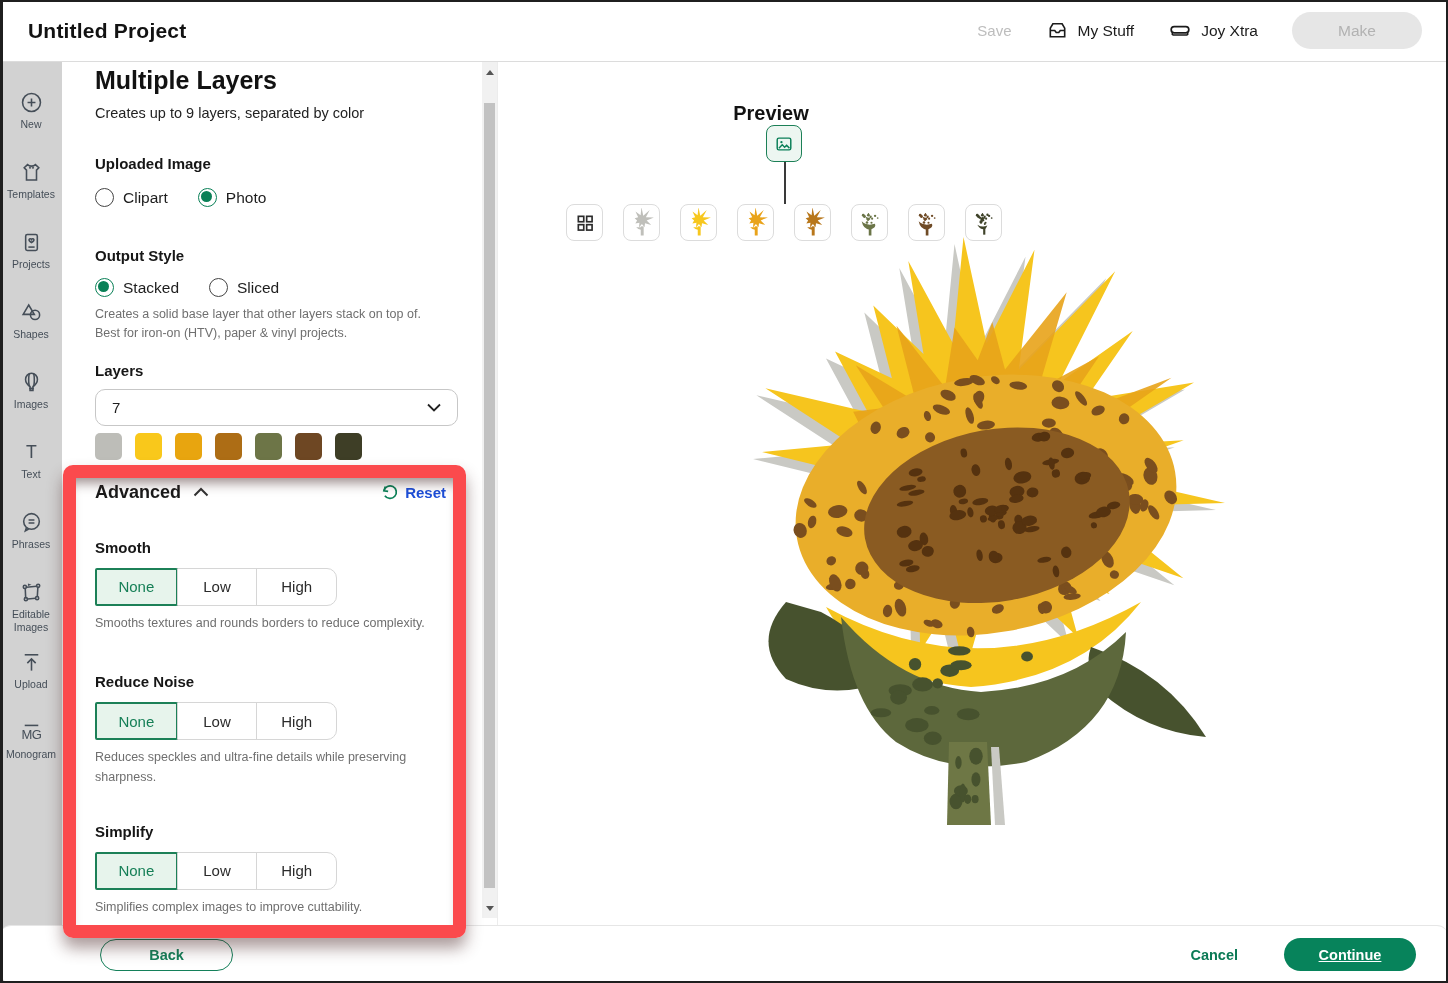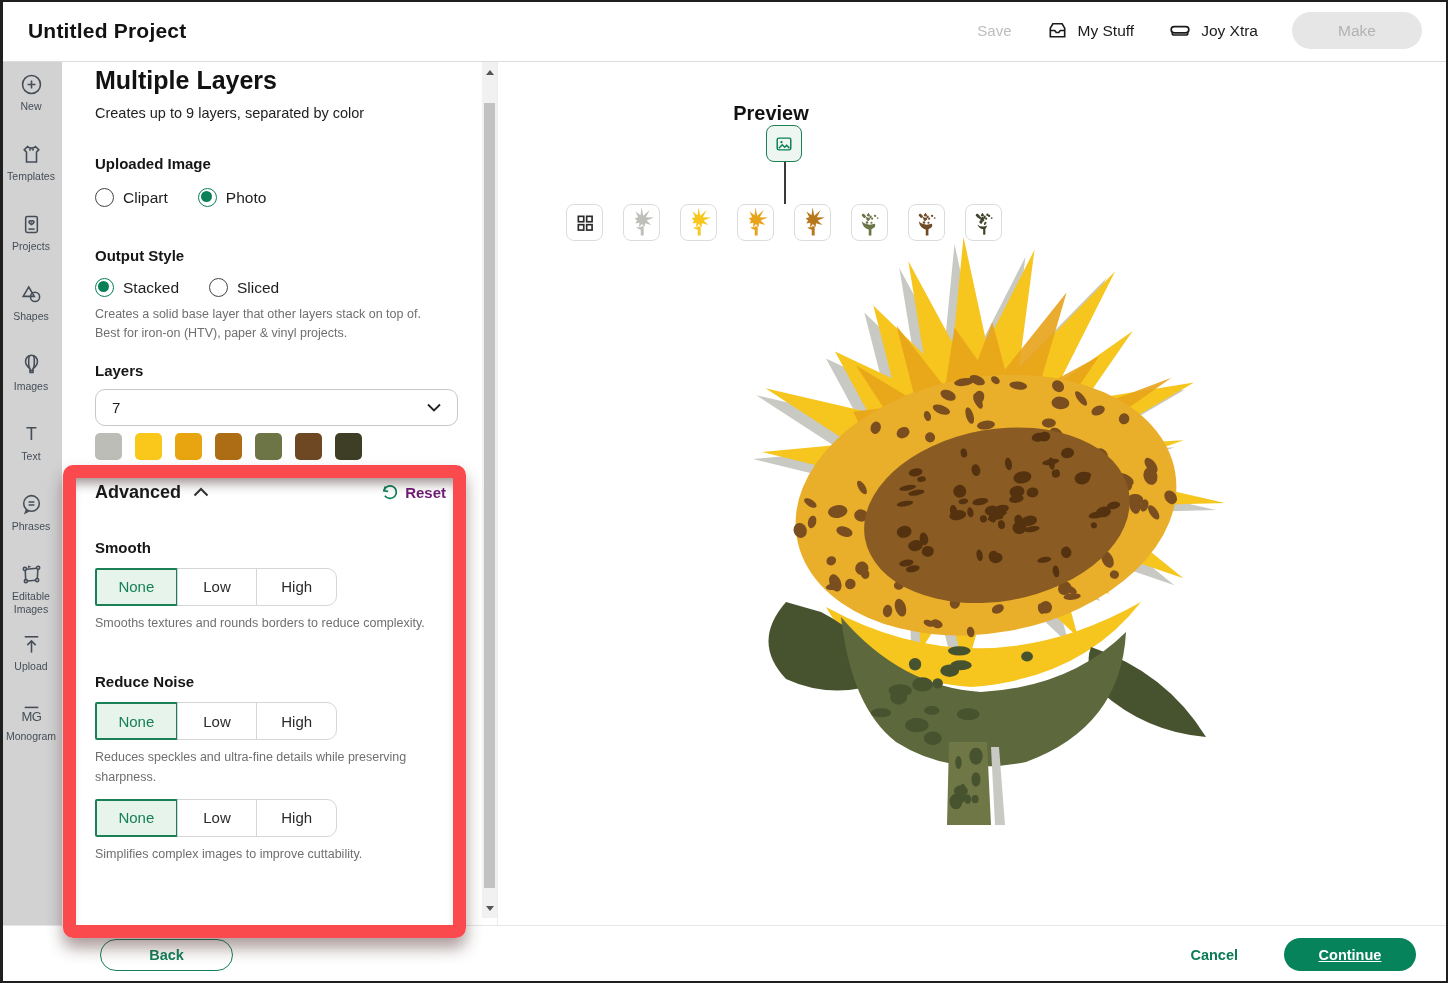--- a/index.html
+++ b/index.html
@@ -10,21 +10,21 @@
   
   .topbar { position:absolute; left:0; top:0; right:0; height:62px; background:#fff; border-bottom:1px solid #dcdcdc; display:flex; align-items:center; z-index:20; }
   .app-title { margin-left:28px; font-size:21px; font-weight:700; color:#121212; letter-spacing:.2px; }
   .topbar-right { margin-left:auto; display:flex; align-items:center; gap:34px; margin-right:26px; }
   .save-link { font-size:15px; color:#bdbdbd; }
   .top-menu-item { display:flex; align-items:center; gap:9px; font-size:15.5px; color:#1b1b1b; cursor:pointer; }
   .top-menu-item svg { stroke:#1b1b1b; }
   .make-btn { width:130px; height:37px; border:none; border-radius:20px; background:#e6e6e6; color:#b2b2b2; font-size:15.5px; cursor:default; }
 
   
-  .sidebar { position:absolute; left:0; top:62px; bottom:0; width:62px; background:#d2d2d2; padding-top:2px; z-index:5; }
+  .sidebar { position:absolute; left:0; top:62px; bottom:0; width:62px; background:#d2d2d2; padding-top:20px; z-index:5; }
   .side-item { height:70px; display:flex; flex-direction:column; align-items:center; justify-content:flex-start; padding-top:8px; gap:3px; cursor:pointer; }
   .side-item .lbl { font-size:10.5px; color:#454e58; text-align:center; line-height:1.2; }
   .side-item svg { stroke:#454e58; fill:none; stroke-width:1.5; }
 
   
   .panel { position:absolute; left:62px; top:56px; width:420px; bottom:58px; background:#fff; padding:10px 24px 0 33px; z-index:6; }
   .panel h1 { font-size:25px; font-weight:700; color:#121212; }
   .panel .subtitle { margin-top:10px; font-size:14.5px; color:#222; }
   .f-label { font-size:15px; font-weight:700; color:#161616; }
   .lab-upl { margin-top:34px; } .lab-out { margin-top:40px; } .lab-lay { margin-top:18px; }
@@ -36,21 +36,21 @@
   .radio.sel::after { content:''; display:block; width:11px; height:11px; margin:2.3px; border-radius:50%; background:#0a8057; }
   .desc { margin-top:8px; font-size:12.5px; color:#6f6f6f; line-height:1.55; max-width:352px; }
   .dropdown { margin-top:10px; width:363px; height:37px; border:1px solid #c7c7c7; border-radius:10px; background:#fff; display:flex; align-items:center; padding:0 16px; font-size:15px; color:#1d1d1d; cursor:pointer; }
   .dropdown svg { margin-left:auto; stroke:#222; }
   .swatches { margin-top:7px; display:flex; gap:13px; }
   .swatch { width:27px; height:27px; border-radius:5px; cursor:pointer; }
 
   .adv-header { margin-top:22px; display:flex; align-items:center; }
   .adv-title { font-size:18px; font-weight:600; color:#1a1a1a; display:flex; align-items:center; gap:12px; cursor:pointer; }
   .adv-title svg { stroke:#333; }
-  .reset-btn { margin-left:auto; margin-right:12px; display:flex; align-items:center; gap:7px; color:#701a75; font-size:15px; font-weight:600; background:none; border:none; cursor:pointer; }
+  .reset-btn { margin-left:auto; margin-right:12px; display:flex; align-items:center; gap:7px; color:#1d4ed8; font-size:15px; font-weight:600; background:none; border:none; cursor:pointer; }
   .reset-btn svg { stroke:#0a8057; }
   .ctl-label { margin-top:36px; } .ctl-label.first { } .ctl-label.mid { margin-top:40px; }
   .seg { margin-top:12px; display:flex; width:242px; height:38px; border:1px solid #d6d6d6; border-radius:10px; background:#fff; }
   .seg-btn { flex:1 1 0; background:none; border:none; border-left:1px solid #d6d6d6; font-size:15px; color:#2b2b2b; cursor:pointer; }
   .seg-btn:first-child { border-left:none; }
   .seg-btn.selected { background:#e7f4ec; border:2px solid #1c8057; border-radius:2px; margin:-1px; color:#157f56; }
 
   
   .vscroll { position:absolute; left:482px; top:62px; width:15px; height:856px; background:#f1f1f1; z-index:7; }
   .vscroll .arr { position:absolute; left:0; width:15px; height:16px; display:flex; align-items:center; justify-content:center; cursor:pointer; }
@@ -63,21 +63,21 @@
   .preview-area { position:absolute; left:497px; top:62px; right:0; bottom:58px; background:#fff; border-left:1px solid #ececec; }
   .preview-header { position:absolute; left:68px; top:40px; display:flex; align-items:center;flex-direction:column; }
   .preview-title { font-size:20px; font-weight:700; color:#121212; margin-right:26px; }
   .view-btn { width:36px; height:37px; border:1.6px solid #1c8057; border-radius:8px; background:#edf6f1; display:flex; align-items:center; justify-content:center; cursor:pointer; }
   .ph-divider { width:2px; height:42px; background:#3a3a3a; margin:0 18px 0 20px; }
   .thumbs { display:flex; gap:20px; }
   .thumb { width:37px; height:37px; border:1px solid #dcdcdc; border-radius:8px; background:#fff; display:flex; align-items:center; justify-content:center; cursor:pointer; padding:0; }
   #sunflower { position:absolute; left:153px; top:125px; width:660px; height:640px; }
 
   
-  .footer { position:absolute; left:0; right:0; bottom:0; height:58px; background:#fff; border-top:1px solid #e6e6e6; display:flex; align-items:center; z-index:10; }
+  .footer { position:absolute; left:0; right:0; bottom:0; height:58px; background:#fff; border-top:1px solid #e6e6e6; display:flex; align-items:center; z-index:10;border-radius:11px; }
   .back-btn { margin-left:100px; width:133px; height:32px; border:1.6px solid #14805a; border-radius:17px; background:#fff; color:#14805a; font-size:14.5px; font-weight:700; cursor:pointer; }
   .footer-right { margin-left:auto; display:flex; align-items:center; gap:46px; margin-right:32px; }
   .cancel-link { background:none; border:none; color:#0b7a55; font-size:14.5px; font-weight:700; cursor:pointer; }
   .continue-btn { width:132px; height:33px; border:none; border-radius:18px; background:#07835b; color:#fff; font-size:14.5px; font-weight:700; cursor:pointer;text-decoration:underline; }
 
   
   .annotation { position:absolute; left:63px; top:465px; width:403px; height:473px; border:13px solid #fb4a4d; border-radius:10px; z-index:50; pointer-events:none;
     box-shadow: 0 10px 16px rgba(70,35,35,.45), inset 0 12px 12px -7px rgba(60,30,30,.5); }
 </style>
 </head>
@@ -259,20 +259,21 @@
     <div class="desc">Smooths textures and rounds borders to reduce complexity.</div>
 
     <div class="f-label ctl-label mid">Reduce Noise</div>
     <div class="seg">
       <button class="seg-btn selected">None</button>
       <button class="seg-btn">Low</button>
       <button class="seg-btn">High</button>
     </div>
     <div class="desc">Reduces speckles and ultra-fine details while preserving sharpness.</div>
 
+    <div class="f-label ctl-label">Simplify</div>
     <div class="seg">
       <button class="seg-btn selected">None</button>
       <button class="seg-btn">Low</button>
       <button class="seg-btn">High</button>
     </div>
     <div class="desc">Simplifies complex images to improve cuttability.</div>
   </div>
 
   <div class="vscroll">
     <div class="arr arr-up">

